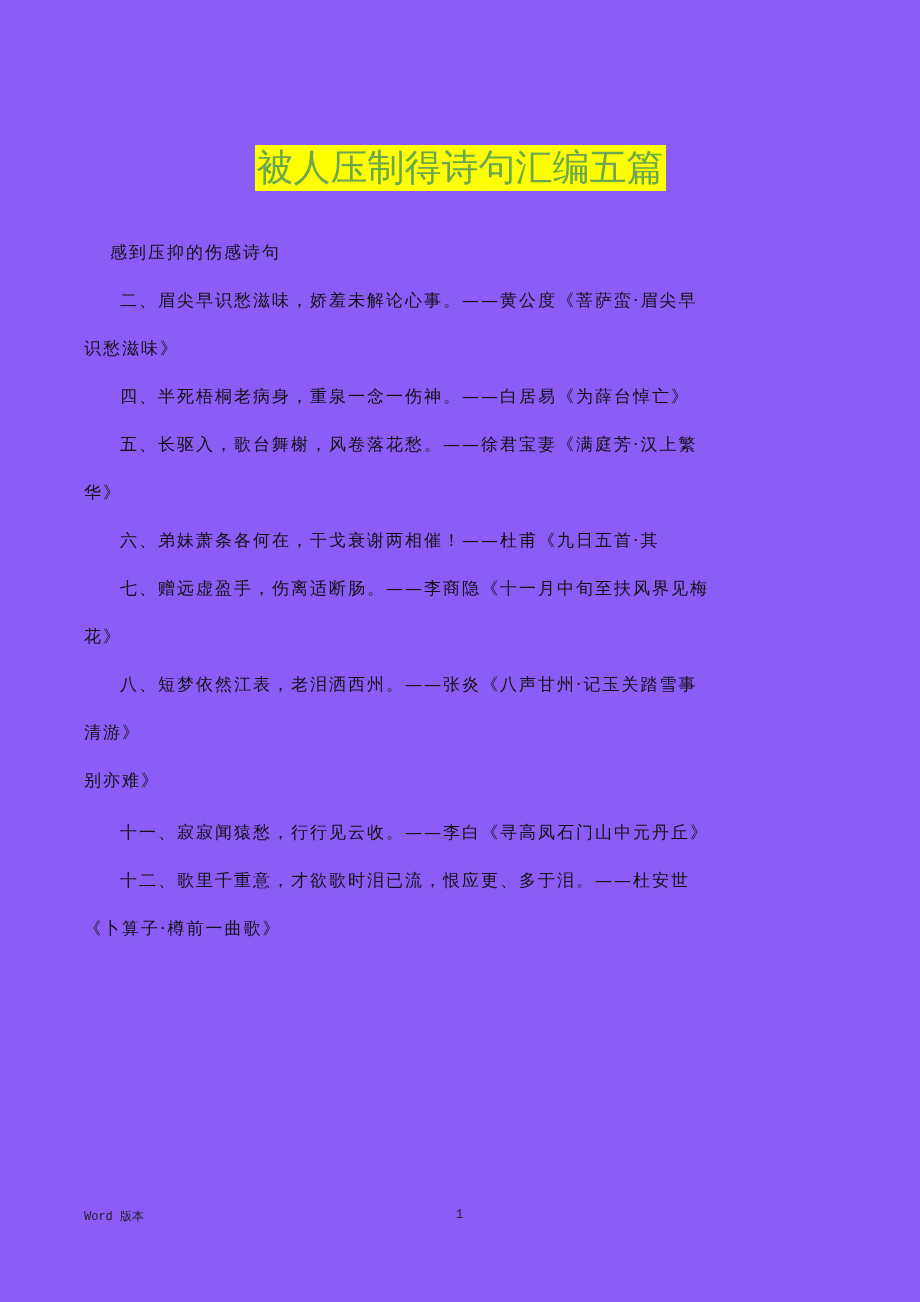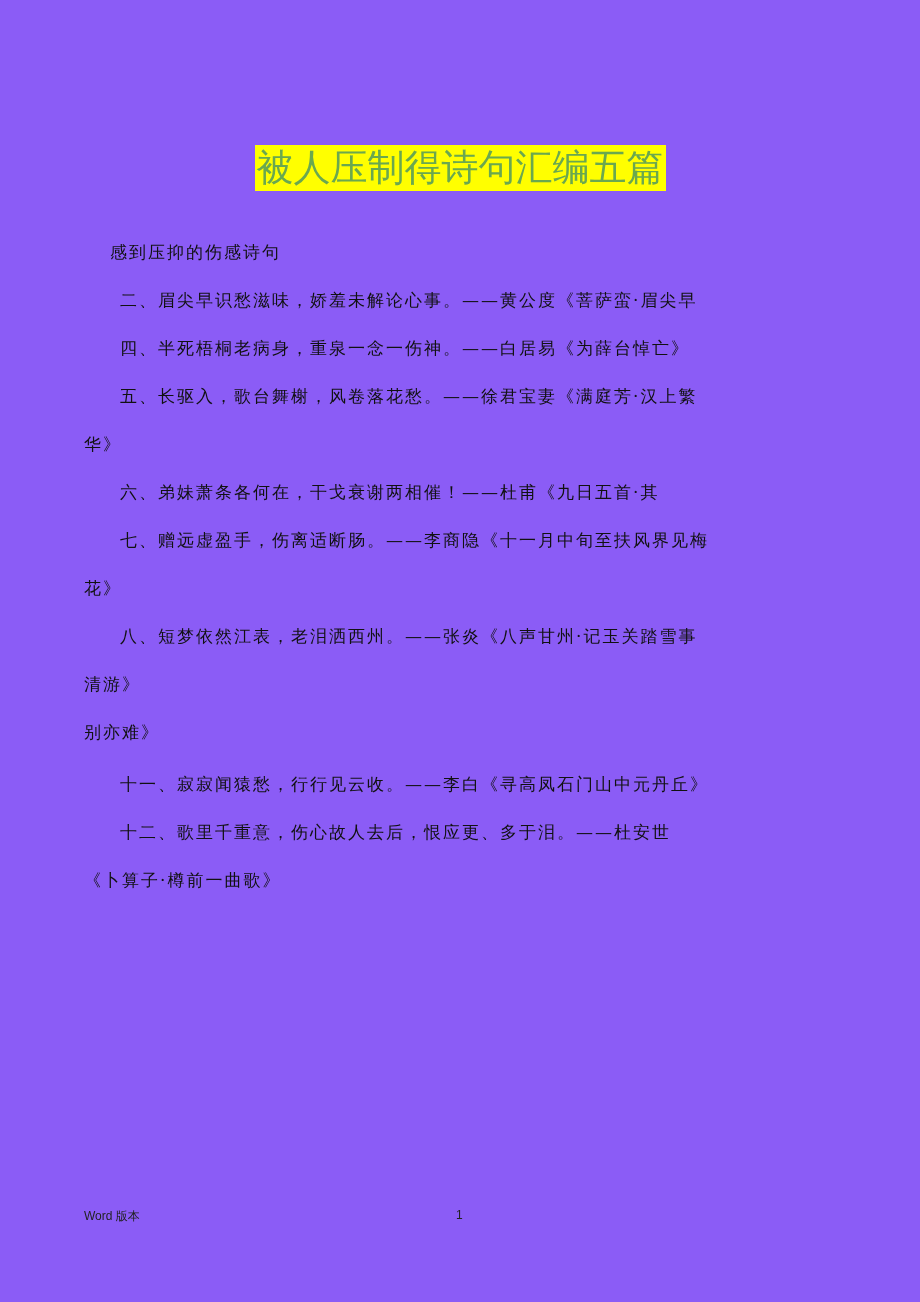--- a/index.html
+++ b/index.html
@@ -9,48 +9,49 @@
   .title-wrap { position: absolute; top: 145px; left: 0; width: 920px; text-align: center; }
   .title { display: inline-block; background: #ffff00; color: #6aa84f;
            font-family: "DejaVu Sans", "Liberation Sans", sans-serif;
            font-size: 37px; line-height: 46px; padding: 0 2px; letter-spacing: 0px; }
   .body-text { position: absolute; left: 84px; top: 228px; width: 770px; }
   .line { font-size: 17px; line-height: 48px; height: 48px; white-space: nowrap; letter-spacing: 2px; }
   .indent { padding-left: 36px; }
   .line.sub { padding-left: 26px; }
   .gap-extra { margin-top: 4px; }
   .footer { position: absolute; top: 1208px; left: 84px; width: 770px; height: 20px;
-            font-family: Liberation Sans, sans-serif; font-size: 12px; color: #222; }
+            font-family: Liberation Mono, monospace; font-size: 12px; color: #222; }
   .footer .left { position: absolute; left: 0; top: 0; }
   .footer .page-num { position: absolute; left: 372px; top: 0; }
 </style>
 </head>
 <body>
 
 <div class="page">
 
   <div class="title-wrap">
     <span class="title">被人压制得诗句汇编五篇</span>
   </div>
 
   <div class="body-text">
     <div class="line sub">感到压抑的伤感诗句</div>
 
     <div class="line indent">二、眉尖早识愁滋味，娇羞未解论心事。——黄公度《菩萨蛮·眉尖早</div>
+    <div class="line">识愁滋味》</div>
     <div class="line indent">四、半死梧桐老病身，重泉一念一伤神。——白居易《为薛台悼亡》</div>
     <div class="line indent">五、长驱入，歌台舞榭，风卷落花愁。——徐君宝妻《满庭芳·汉上繁</div>
     <div class="line">华》</div>
     <div class="line indent">六、弟妹萧条各何在，干戈衰谢两相催！——杜甫《九日五首·其</div>
     <div class="line indent">七、赠远虚盈手，伤离适断肠。——李商隐《十一月中旬至扶风界见梅</div>
     <div class="line">花》</div>
     <div class="line indent">八、短梦依然江表，老泪洒西州。——张炎《八声甘州·记玉关踏雪事</div>
     <div class="line">清游》</div>
     <div class="line">别亦难》</div>
     <div class="line indent gap-extra">十一、寂寂闻猿愁，行行见云收。——李白《寻高凤石门山中元丹丘》</div>
-    <div class="line indent">十二、歌里千重意，伤心故人去后，恨应更、多于泪。——杜安世</div>
+    <div class="line indent">十二、歌里千重意，才欲歌时泪已流，恨应更、多于泪。——杜安世</div>
     <div class="line">《卜算子·樽前一曲歌》</div>
   </div>
 
   <div class="footer">
     <span class="left">Word 版本</span>
     <span class="page-num">1</span>
   </div>
 
 </div>
 

